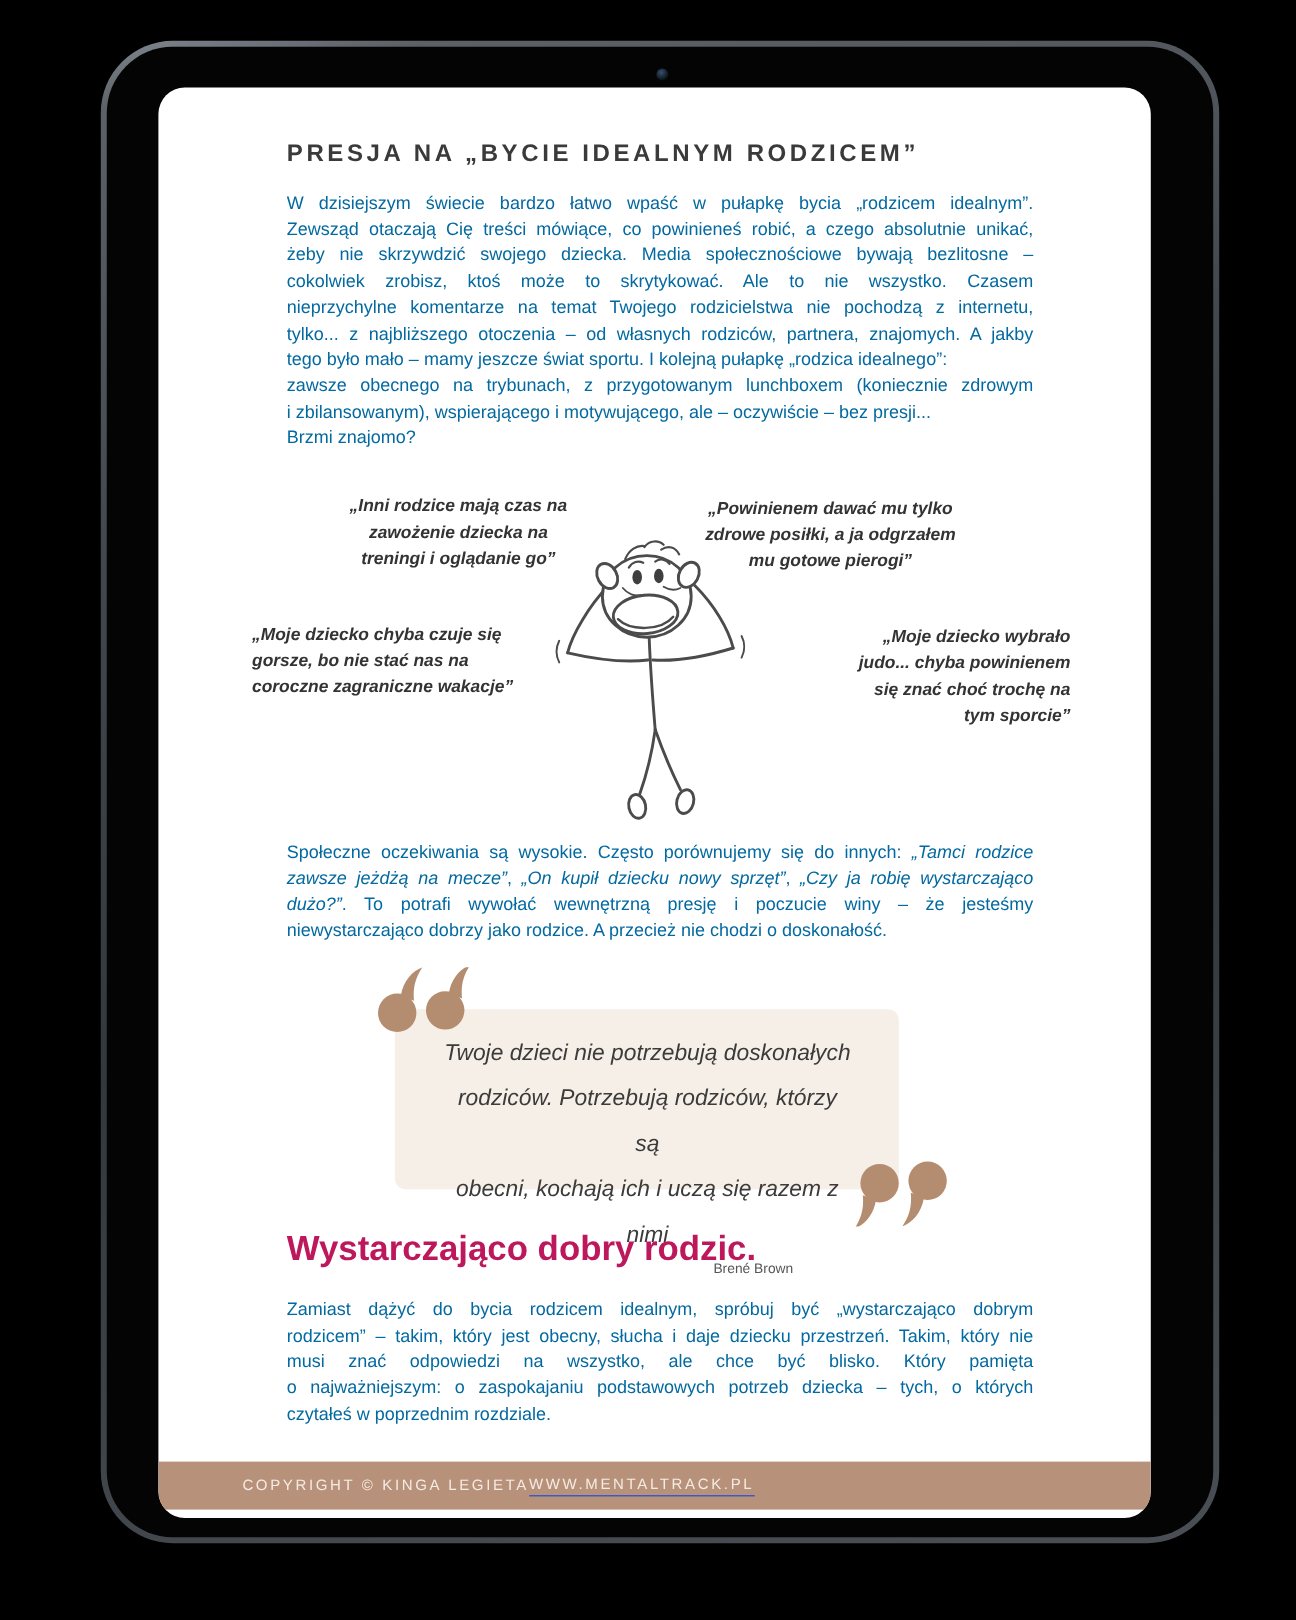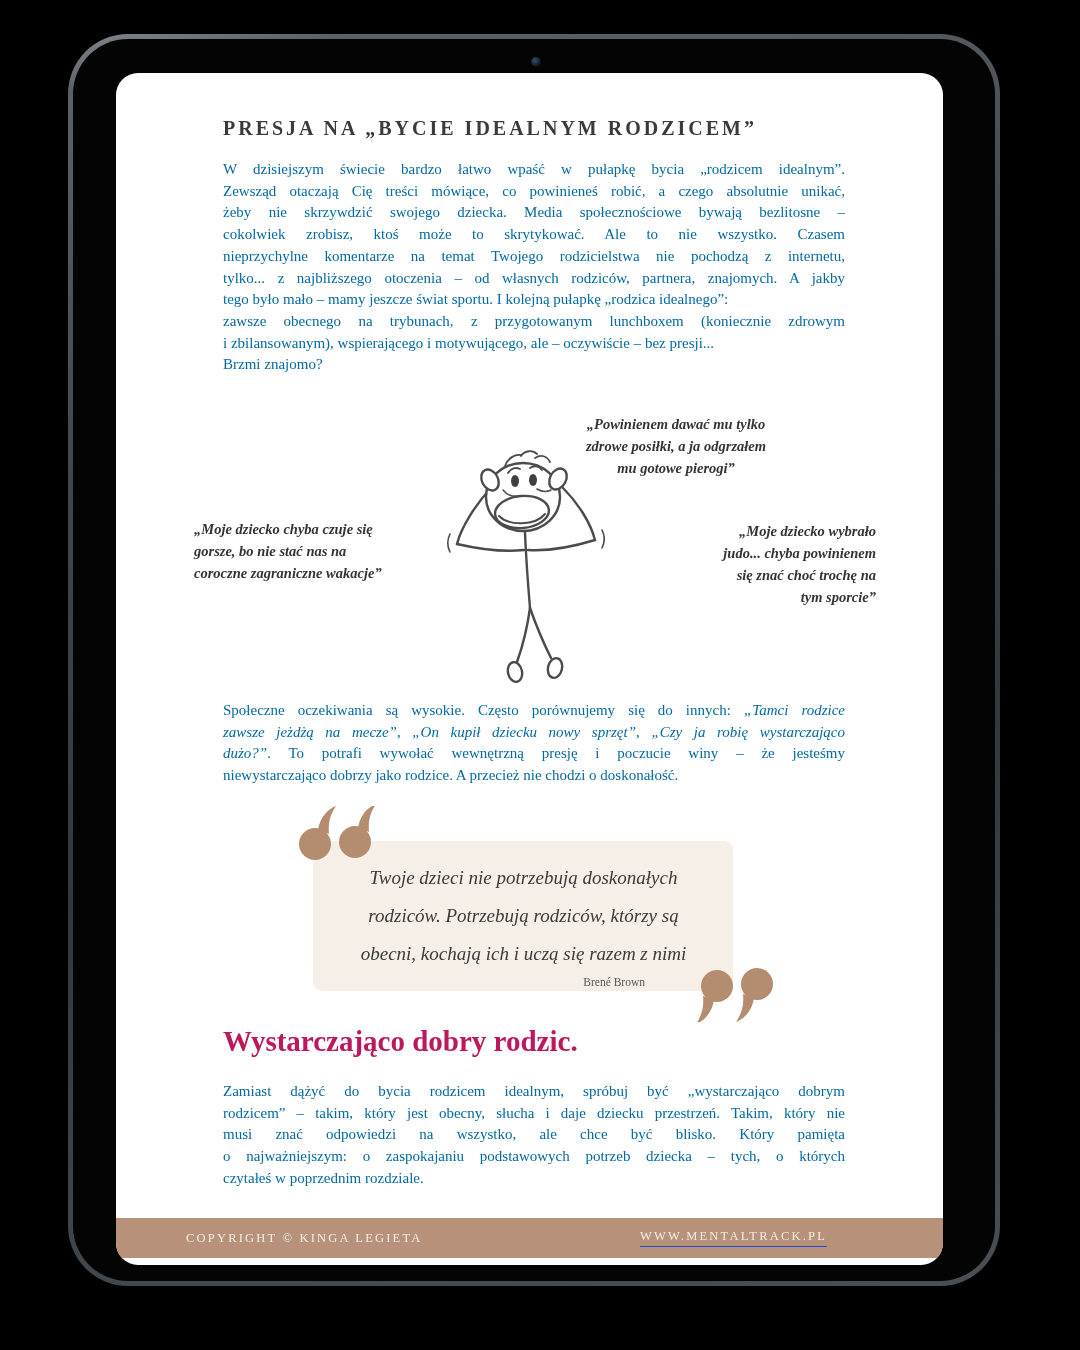--- a/index.html
+++ b/index.html
@@ -4,23 +4,23 @@
 <style>
   html,body{margin:0;padding:0;background:#000;}
   body{width:1080px;height:1350px;position:relative;overflow:hidden;
        font-family:"Liberation Sans",sans-serif;}
   .stage{position:absolute;inset:0;}
 
   
   .side-btn{position:absolute;left:986px;width:9px;background:#3f4449;border-radius:4px;z-index:1;}
   .btn-1{top:142px;height:48px;}
   .btn-2{top:206px;height:57px;}
-  .tablet{position:absolute;left:68px;top:34px;width:932px;height:1252px;border-radius:60px;
+  .tablet{position:absolute;left:84px;top:34px;width:932px;height:1252px;border-radius:60px;
           background:linear-gradient(168deg,#81878e 0%,#5b6167 4%,#42474d 30%,#33383d 60%,#4a4f55 100%);
-          z-index:2;font-family:Liberation Serif, serif;}
+          z-index:2;}
   .bezel{position:absolute;inset:5px;border-radius:55px;background:#040404;}
   .camera{position:absolute;left:458px;top:18px;width:10px;height:10px;border-radius:50%;
           background:radial-gradient(circle at 40% 35%,#35506e 0%,#1b2836 45%,#090c10 75%);}
   .screen{position:absolute;left:43px;top:34px;width:827px;height:1192px;border-radius:22px;
           background:#ffffff;overflow:hidden;}
 
   
   .title{position:absolute;left:107px;top:44px;width:640px;
          font-size:20px;font-weight:bold;letter-spacing:3px;color:#3a3a3a;}
   .para{position:absolute;left:107px;width:622px;color:#0369a1;font-size:15px;line-height:21.7px;}
@@ -45,21 +45,21 @@
               line-height:38px;color:#3b3b3b;white-space:pre-line;margin-left:11px;}
   .quote-attrib{margin-top:3px;padding-right:88px;text-align:right;font-size:11.5px;color:#565656;}
   .qmarks{position:absolute;width:80px;height:56px;z-index:3;}
   .qmarks-open{left:182px;top:733px;}
   .qmarks-close{left:578px;top:893px;transform:rotate(180deg);}
 
   .subheading{position:absolute;left:107px;top:952px;font-size:29px;font-weight:bold;color:#be185d;}
 
   .footer-bar{position:absolute;left:0;top:1145px;width:827px;height:40px;
               background:var(--accent,#b7917a);display:flex;align-items:center;
-              justify-content:space-between;padding:0 116px 0 70px;box-sizing:border-box;}
+              padding:0 116px 0 70px;box-sizing:border-box;}
   .footer-bar span,.footer-bar a{font-size:12.5px;letter-spacing:2.2px;color:#f4ece4;text-decoration:none;}
   .footer-link{border-bottom:1px solid #1d4ed8;padding-bottom:2px;}
 </style>
 </head>
 <body>
 
 <div class="stage">
 
   <div class="side-btn btn-1"></div>
   <div class="side-btn btn-2"></div>
@@ -78,20 +78,23 @@
             <div class="pline fill"><span>żeby nie skrzywdzić swojego dziecka. Media społecznościowe bywają bezlitosne –</span></div>
             <div class="pline fill"><span>cokolwiek zrobisz, ktoś może to skrytykować. Ale to nie wszystko. Czasem</span></div>
             <div class="pline fill"><span>nieprzychylne komentarze na temat Twojego rodzicielstwa nie pochodzą z internetu,</span></div>
             <div class="pline fill"><span>tylko... z najbliższego otoczenia – od własnych rodziców, partnera, znajomych. A jakby</span></div>
             <div class="pline"><span>tego było mało – mamy jeszcze świat sportu. I kolejną pułapkę „rodzica idealnego”:</span></div>
             <div class="pline fill"><span>zawsze obecnego na trybunach, z przygotowanym lunchboxem (koniecznie zdrowym</span></div>
             <div class="pline"><span>i zbilansowanym), wspierającego i motywującego, ale – oczywiście – bez presji...</span></div>
             <div class="pline"><span>Brzmi znajomo?</span></div>
           </div>
 
+        <div class="bubble bubble-tl">„Inni rodzice mają czas na
+zawożenie dziecka na
+treningi i oglądanie go”</div>
         <div class="bubble bubble-tr">„Powinienem dawać mu tylko
 zdrowe posiłki, a ja odgrzałem
 mu gotowe pierogi”</div>
         <div class="bubble bubble-ml">„Moje dziecko chyba czuje się
 gorsze, bo nie stać nas na
 coroczne zagraniczne wakacje”</div>
         <div class="bubble bubble-mr">„Moje dziecko wybrało
 judo... chyba powinienem
 się znać choć trochę na
 tym sporcie”</div>

